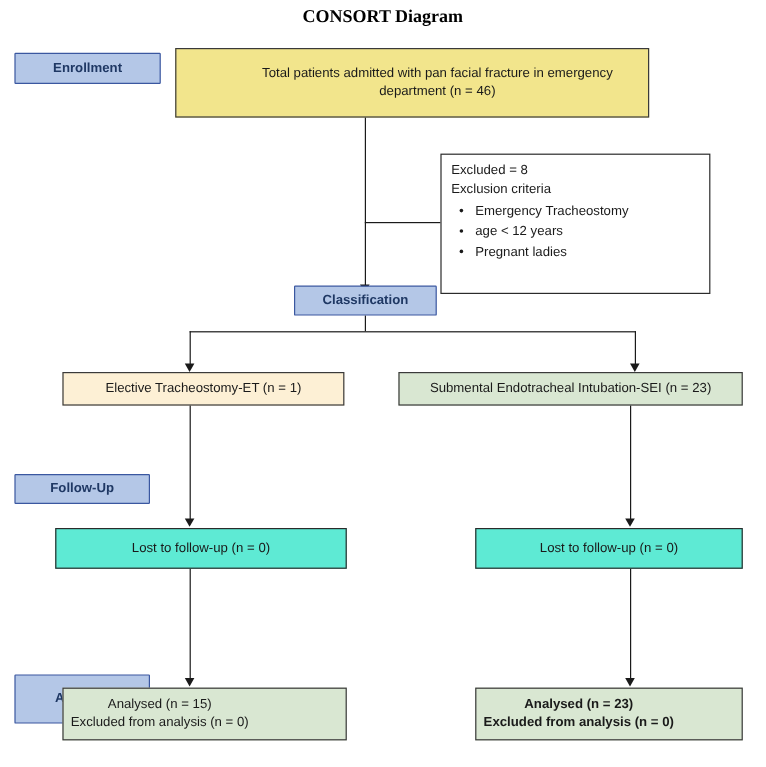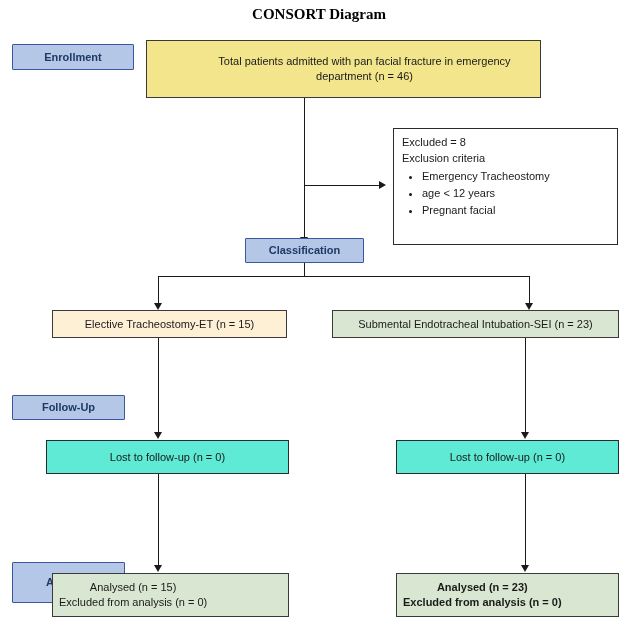--- a/index.html
+++ b/index.html
@@ -122,40 +122,40 @@
   <div class="box stage" style="left:12px; top:44px; width:122px; height:26px;">Enrollment</div>
 
   <div class="box yellow" style="left:146px; top:40px; width:395px; height:58px;padding-left:48px;">Total patients admitted with pan facial fracture in emergency department (n = 46)</div>
 
   <div class="line vline" style="left:304px; top:98px; height:140px;"></div>
   <div class="arrow-down" style="left:300px; top:237px;"></div>
 
   <div class="line hline" style="left:304px; top:185px; width:76px;"></div>
   <div class="arrow-right" style="left:379px; top:181px;"></div>
 
-  <div class="excl" style="left:393px; top:128px; width:225px; height:117px;">
+  <div class="excl" style="left:367px; top:128px; width:225px; height:117px;">
     <div>Excluded = 8</div>
     <div>Exclusion criteria</div>
     <ul>
       <li>Emergency Tracheostomy</li>
       <li>age &lt; 12 years</li>
-      <li>Pregnant facial</li>
+      <li>Pregnant ladies</li>
     </ul>
   </div>
 
   <div class="box stage" style="left:245px; top:238px; width:119px; height:25px;">Classification</div>
 
   <div class="line vline" style="left:304px; top:263px; height:13px;"></div>
   <div class="line hline" style="left:158px; top:276px; width:372px;"></div>
   <div class="line vline" style="left:158px; top:276px; height:29px;"></div>
   <div class="line vline" style="left:529px; top:276px; height:29px;"></div>
   <div class="arrow-down" style="left:154px; top:303px;"></div>
   <div class="arrow-down" style="left:525px; top:303px;"></div>
 
-  <div class="box cream" style="left:52px; top:310px; width:235px; height:28px;">Elective Tracheostomy-ET (n = 15)</div>
+  <div class="box cream" style="left:52px; top:310px; width:235px; height:28px;">Elective Tracheostomy-ET (n = 1)</div>
   <div class="box green" style="left:332px; top:310px; width:287px; height:28px;">Submental Endotracheal Intubation-SEI (n = 23)</div>
 
   <div class="box stage" style="left:12px; top:395px; width:113px; height:25px;">Follow-Up</div>
 
   <div class="line vline" style="left:158px; top:338px; height:95px;"></div>
   <div class="arrow-down" style="left:154px; top:432px;"></div>
   <div class="line vline" style="left:525px; top:338px; height:95px;"></div>
   <div class="arrow-down" style="left:521px; top:432px;"></div>
 
   <div class="box white" style="left:46px; top:440px; width:243px; height:34px;">Lost to follow-up (n = 0)</div>

